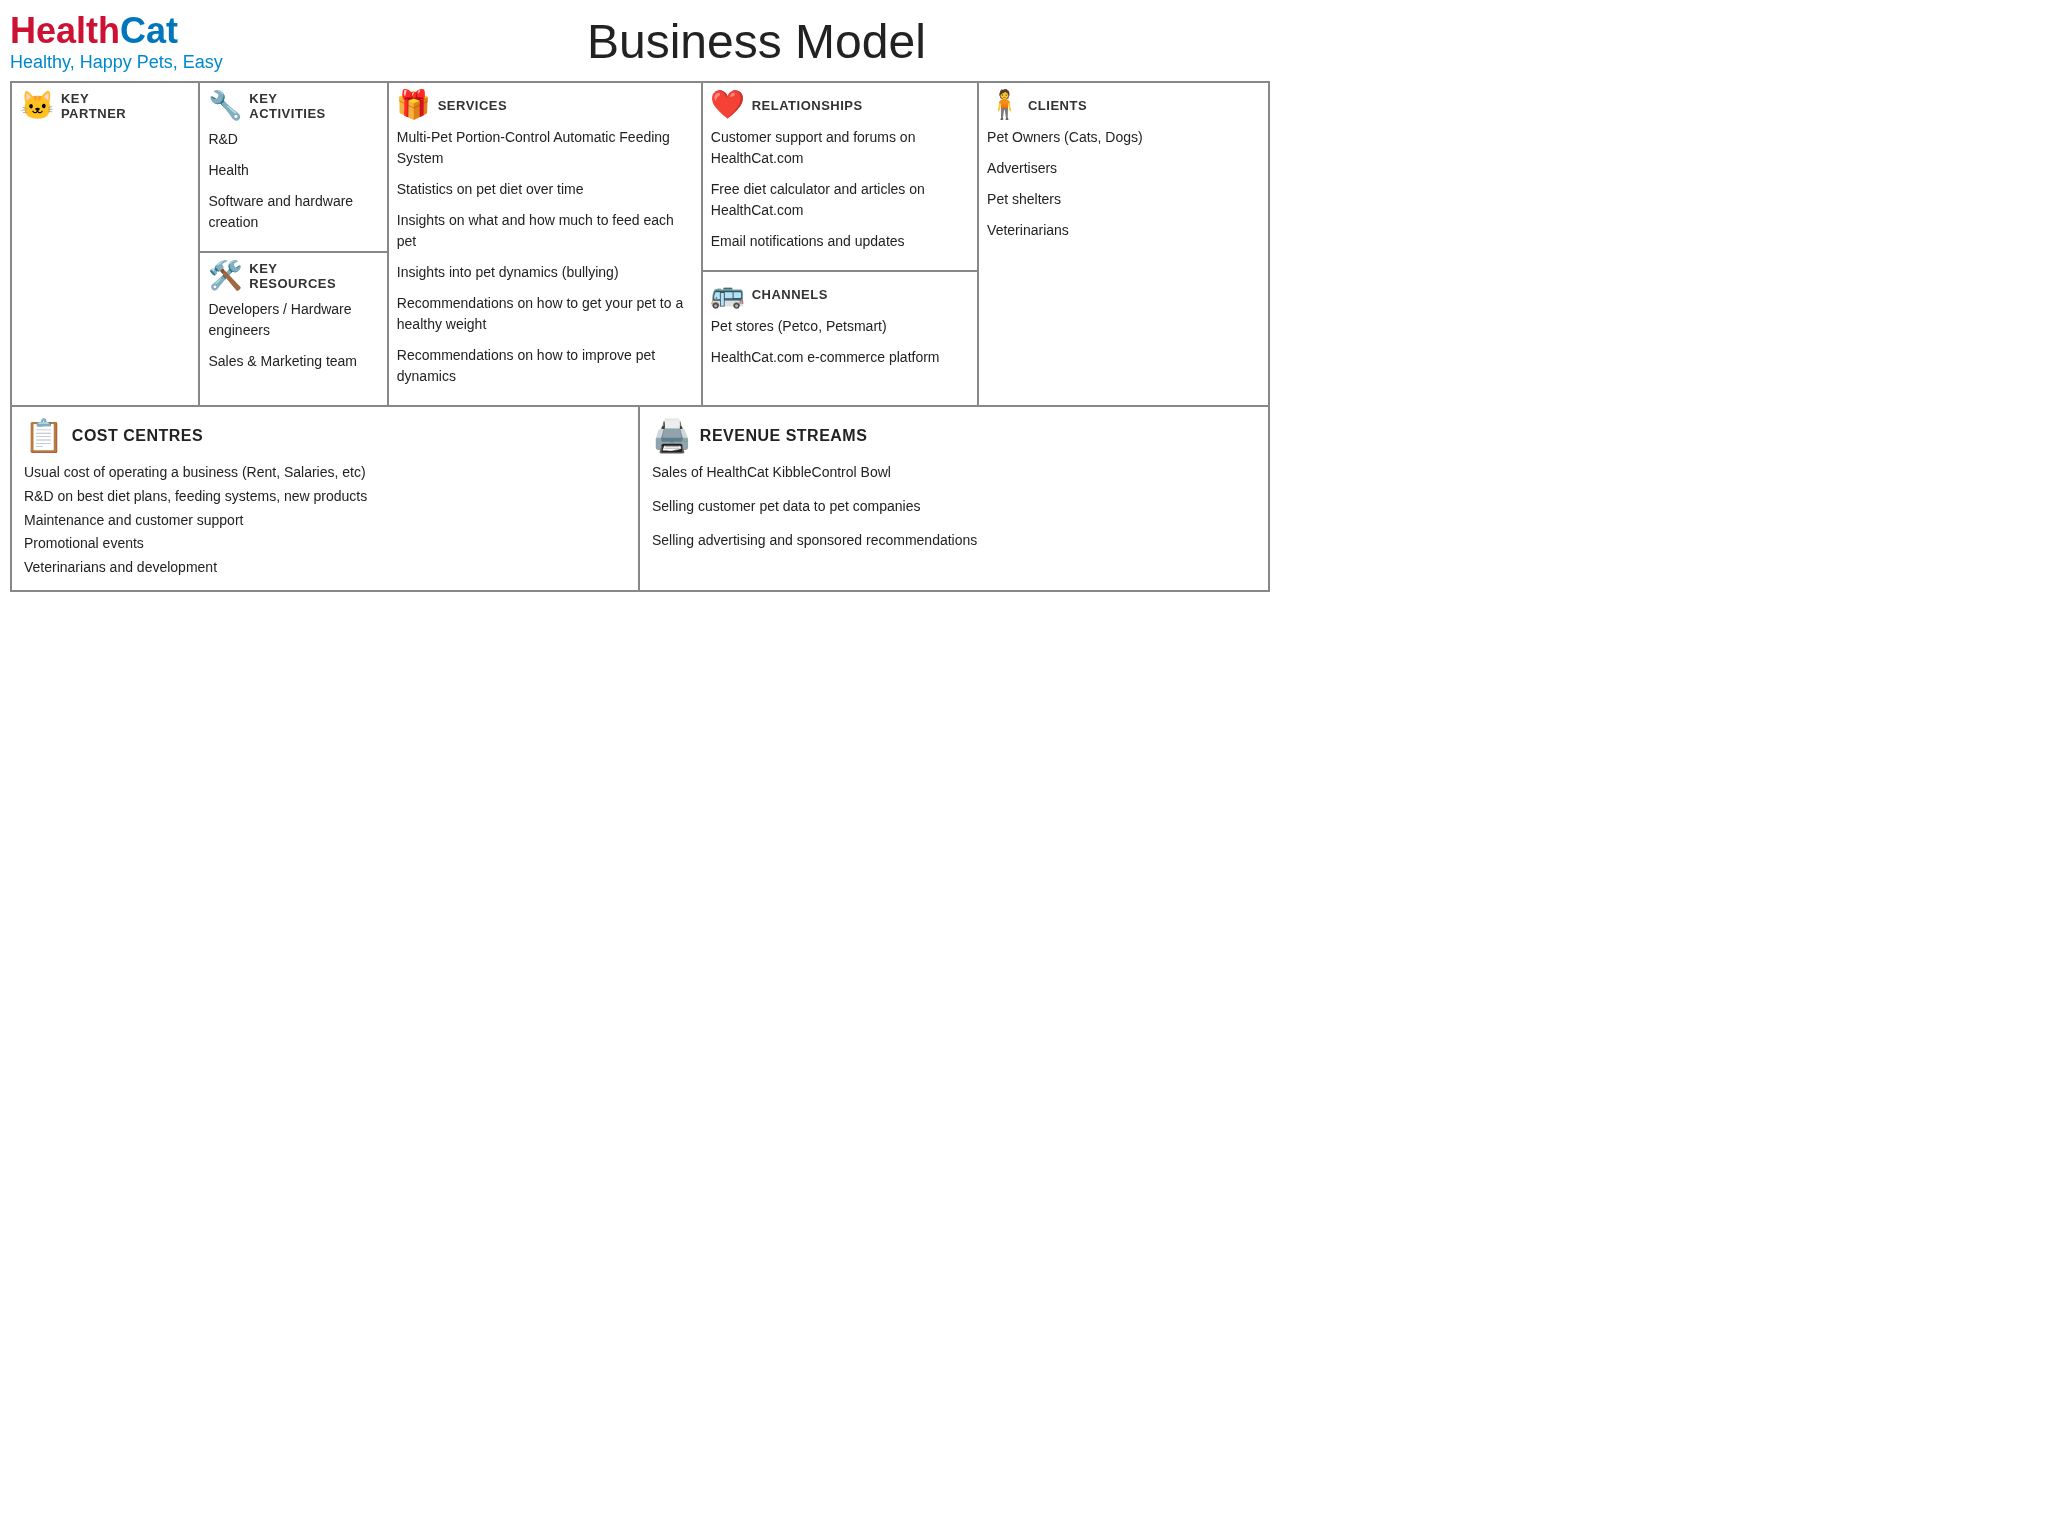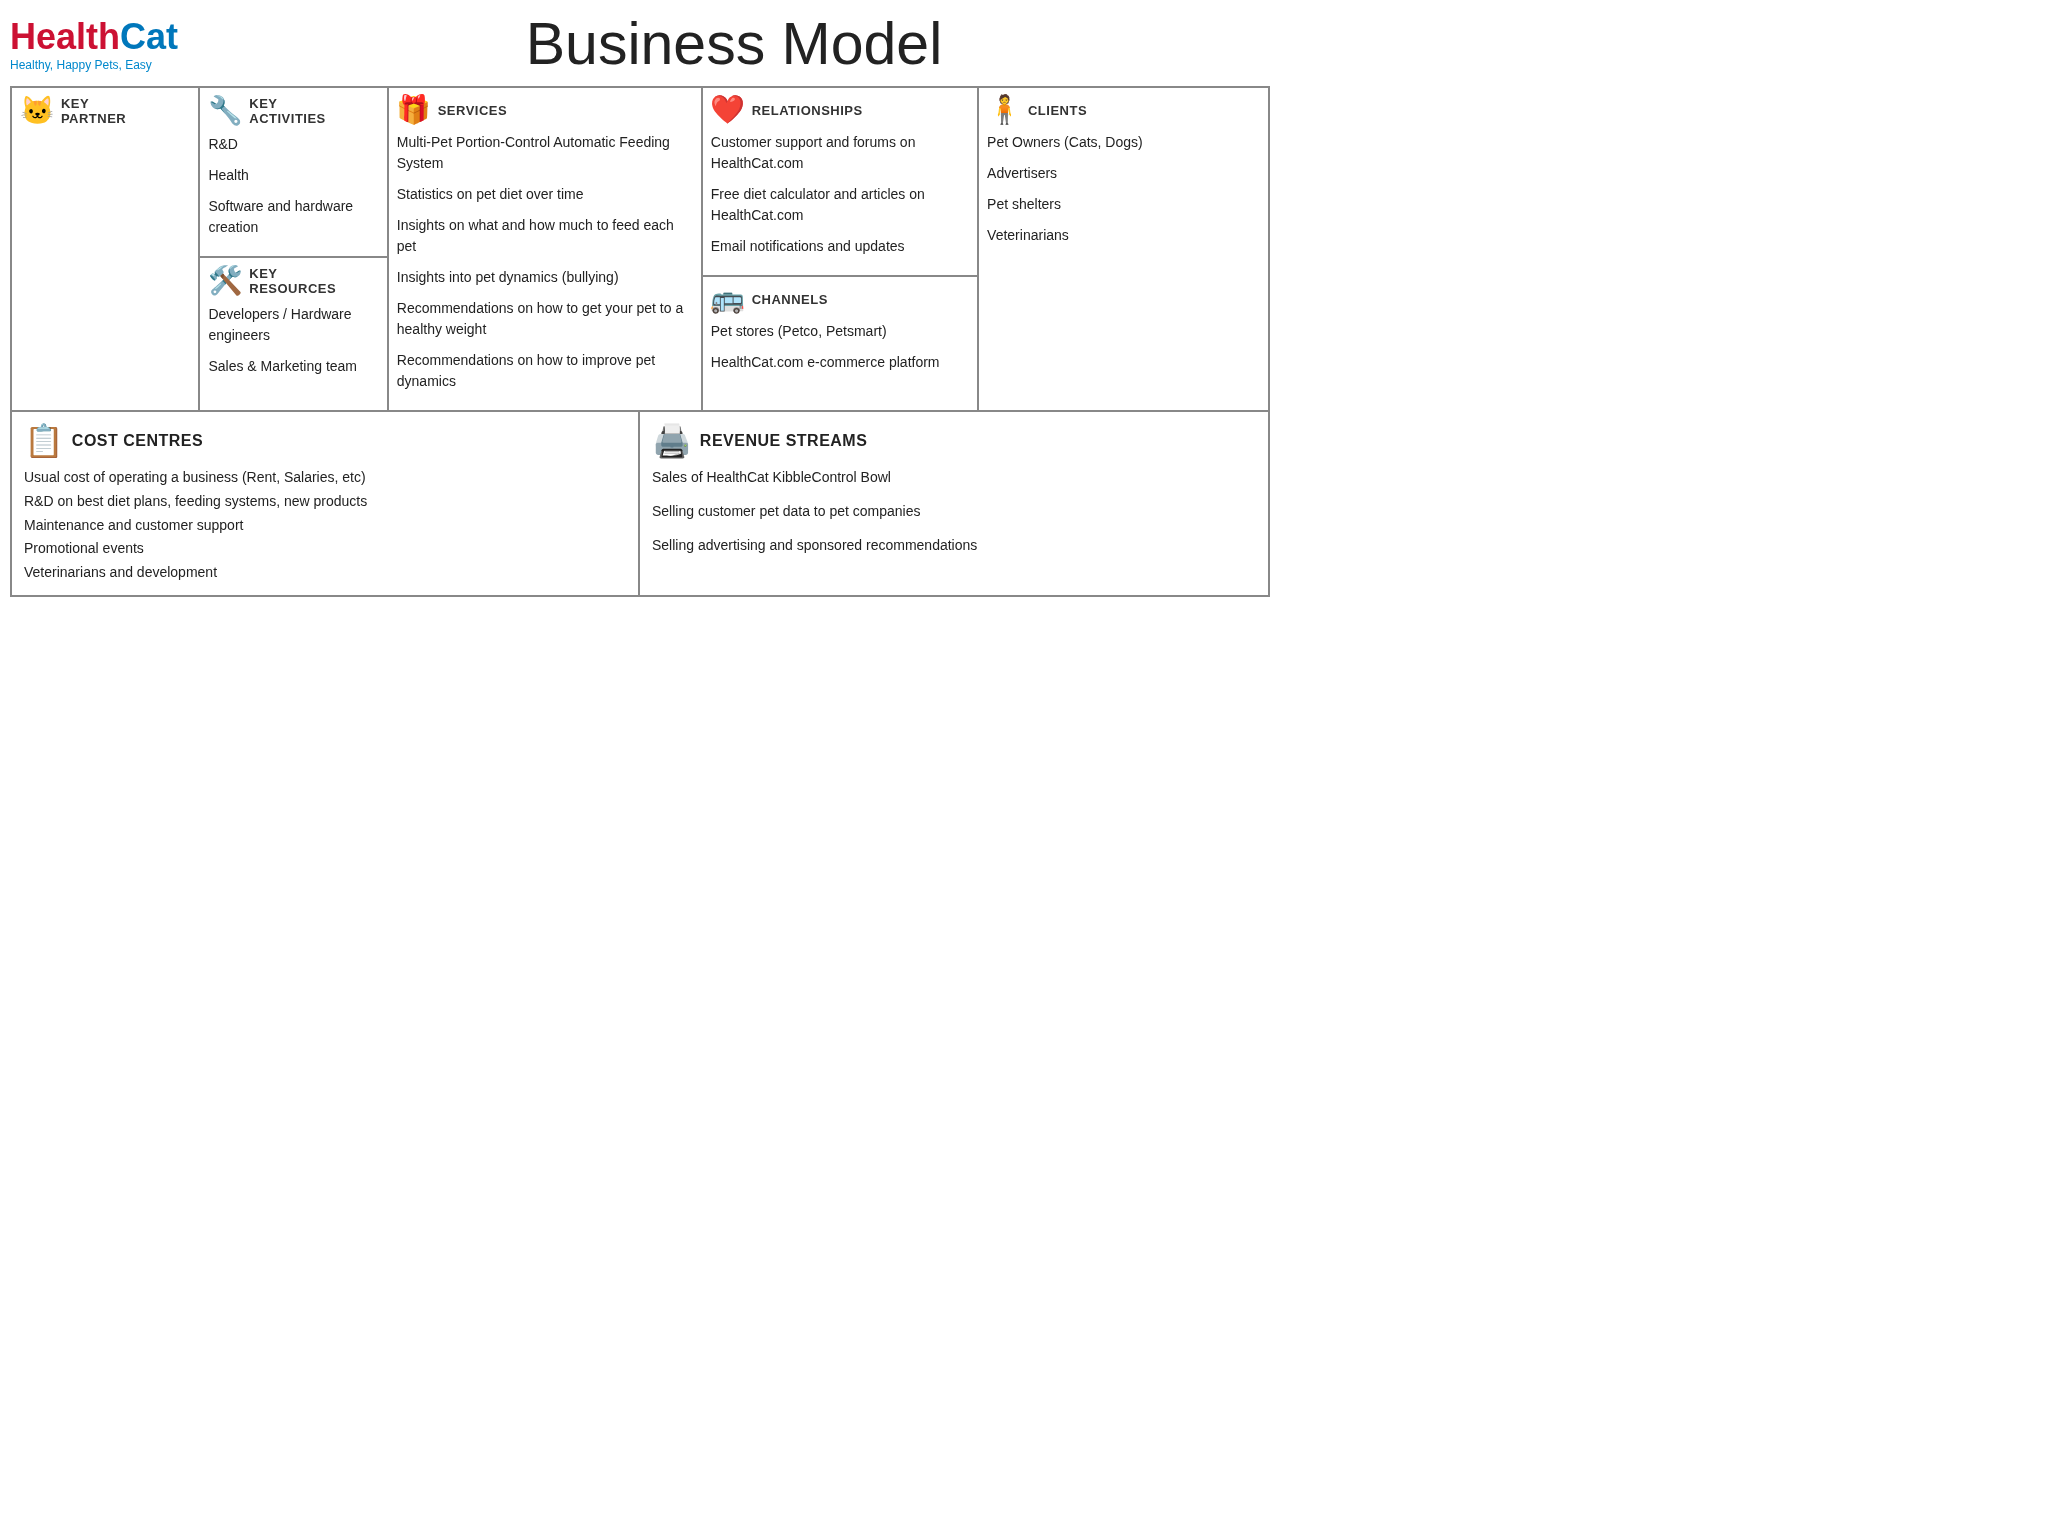--- a/index.html
+++ b/index.html
@@ -24,25 +24,25 @@
     }
     .logo-name {
       font-size: 36px;
       font-weight: bold;
       color: #cc1133;
     }
     .logo-name span {
       color: #0088cc;
     }
     .logo-tagline {
-      font-size: 12px;
+      font-size: 18px;
       color: #0088cc;
     }
     .page-title {
-      font-size: 59px;
+      font-size: 48px;
       font-weight: normal;
       color: #222;
       flex: 1;
       text-align: center;
     }
     .bmc-outer {
       border: 2px solid #888;
       width: 100%;
     }
     .bmc-main {

